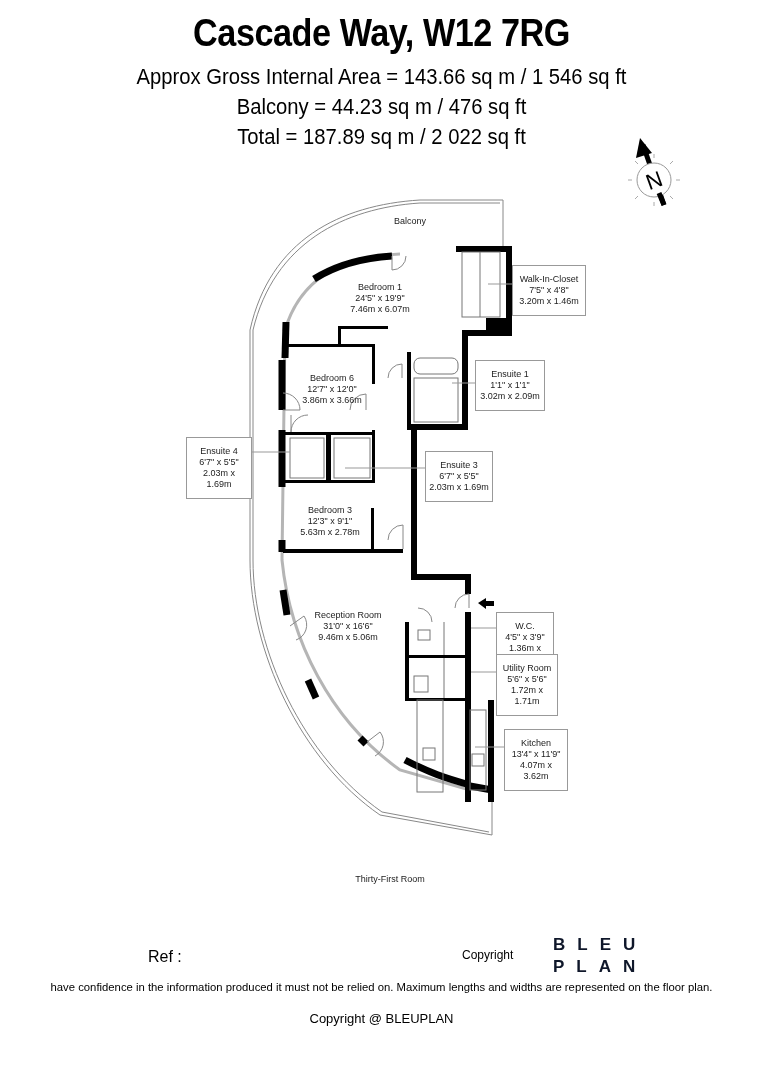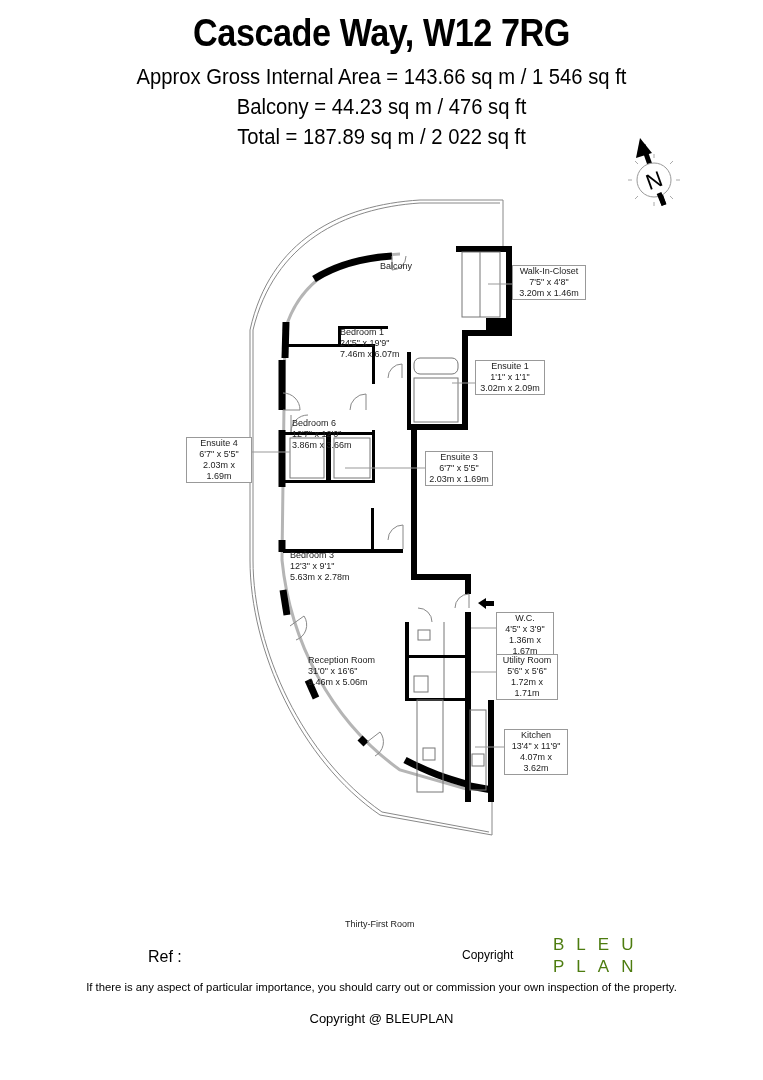--- a/index.html
+++ b/index.html
@@ -3,27 +3,27 @@
 <meta charset="utf-8">
 <style>
   html, body { margin: 0; padding: 0; background: #ffffff; }
   body { width: 763px; height: 1080px; position: relative; overflow: hidden;
          font-family: "Liberation Sans", sans-serif; color: #000; }
   .title { position: absolute; left: 0; width: 763px; top: 12px; text-align: center;
            font-size: 38px; font-weight: bold; letter-spacing: -0.5px; transform: scaleX(0.9); }
   .area-line { position: absolute; left: 0; width: 763px; text-align: center; font-size: 22px;
                transform: scaleX(0.92); }
   #plan { position: absolute; left: 0; top: 0; }
-  .lbl { position: absolute; font-size: 9px; text-align: left; line-height: 11px; color: #222; margin-top: 45px; }
+  .lbl { position: absolute; font-size: 9px; text-align: center; line-height: 11px; color: #222; }
   .box { position: absolute; border: 1px solid #999; background: #fff; font-size: 9px;
-         text-align: center; line-height: 11px; padding: 0 3px; color: #222; }
+         text-align: center; line-height: 11px; padding: 8px 3px; color: #222; }
   .ref { position: absolute; left: 148px; top: 948px; font-size: 16px; }
   .copy { position: absolute; left: 462px; top: 948px; font-size: 12px; }
-  .brand { position: absolute; left: 553px; top: 934px; font-size: 17px; font-weight: normal;
-           color: #4d7c0f; letter-spacing: 12px; line-height: 22px; }
+  .brand { position: absolute; left: 553px; top: 934px; font-size: 17px; font-weight: bold;
+           color: #0f172a; letter-spacing: 12px; line-height: 22px; }
   .disclaimer { position: absolute; left: 0; width: 763px; top: 980px; text-align: center;
                 font-size: 11.3px; line-height: 14.5px; }
   .disclaimer .c { font-size: 13px; display: block; margin-top: 17px; }
 </style>
 </head>
 <body>
 
 <div class="title">Cascade Way, W12 7RG</div>
 <div class="area-line" style="top:64px">Approx Gross Internal Area = 143.66 sq m / 1 546 sq ft</div>
 <div class="area-line" style="top:94px">Balcony = 44.23 sq m / 476 sq ft</div>
@@ -205,15 +205,15 @@
 <div class="lbl" style="left:345px;top:874px;width:90px">Thirty-First Room</div>
 
 <div class="ref">Ref  :</div>
 <div class="copy">Copyright</div>
 <div class="brand">
   <div>BLEU</div>
   <div>PLAN</div>
 </div>
 
 <div class="disclaimer">
-  <div>If there is any aspect of particular importance, you should carry out or commission your own inspection of the property.</div>
+  <div>have confidence in the information produced it must not be relied on. Maximum lengths and widths are represented on the floor plan.</div>
   <span class="c">Copyright @ BLEUPLAN</span>
 </div>
 
 </body></html>

